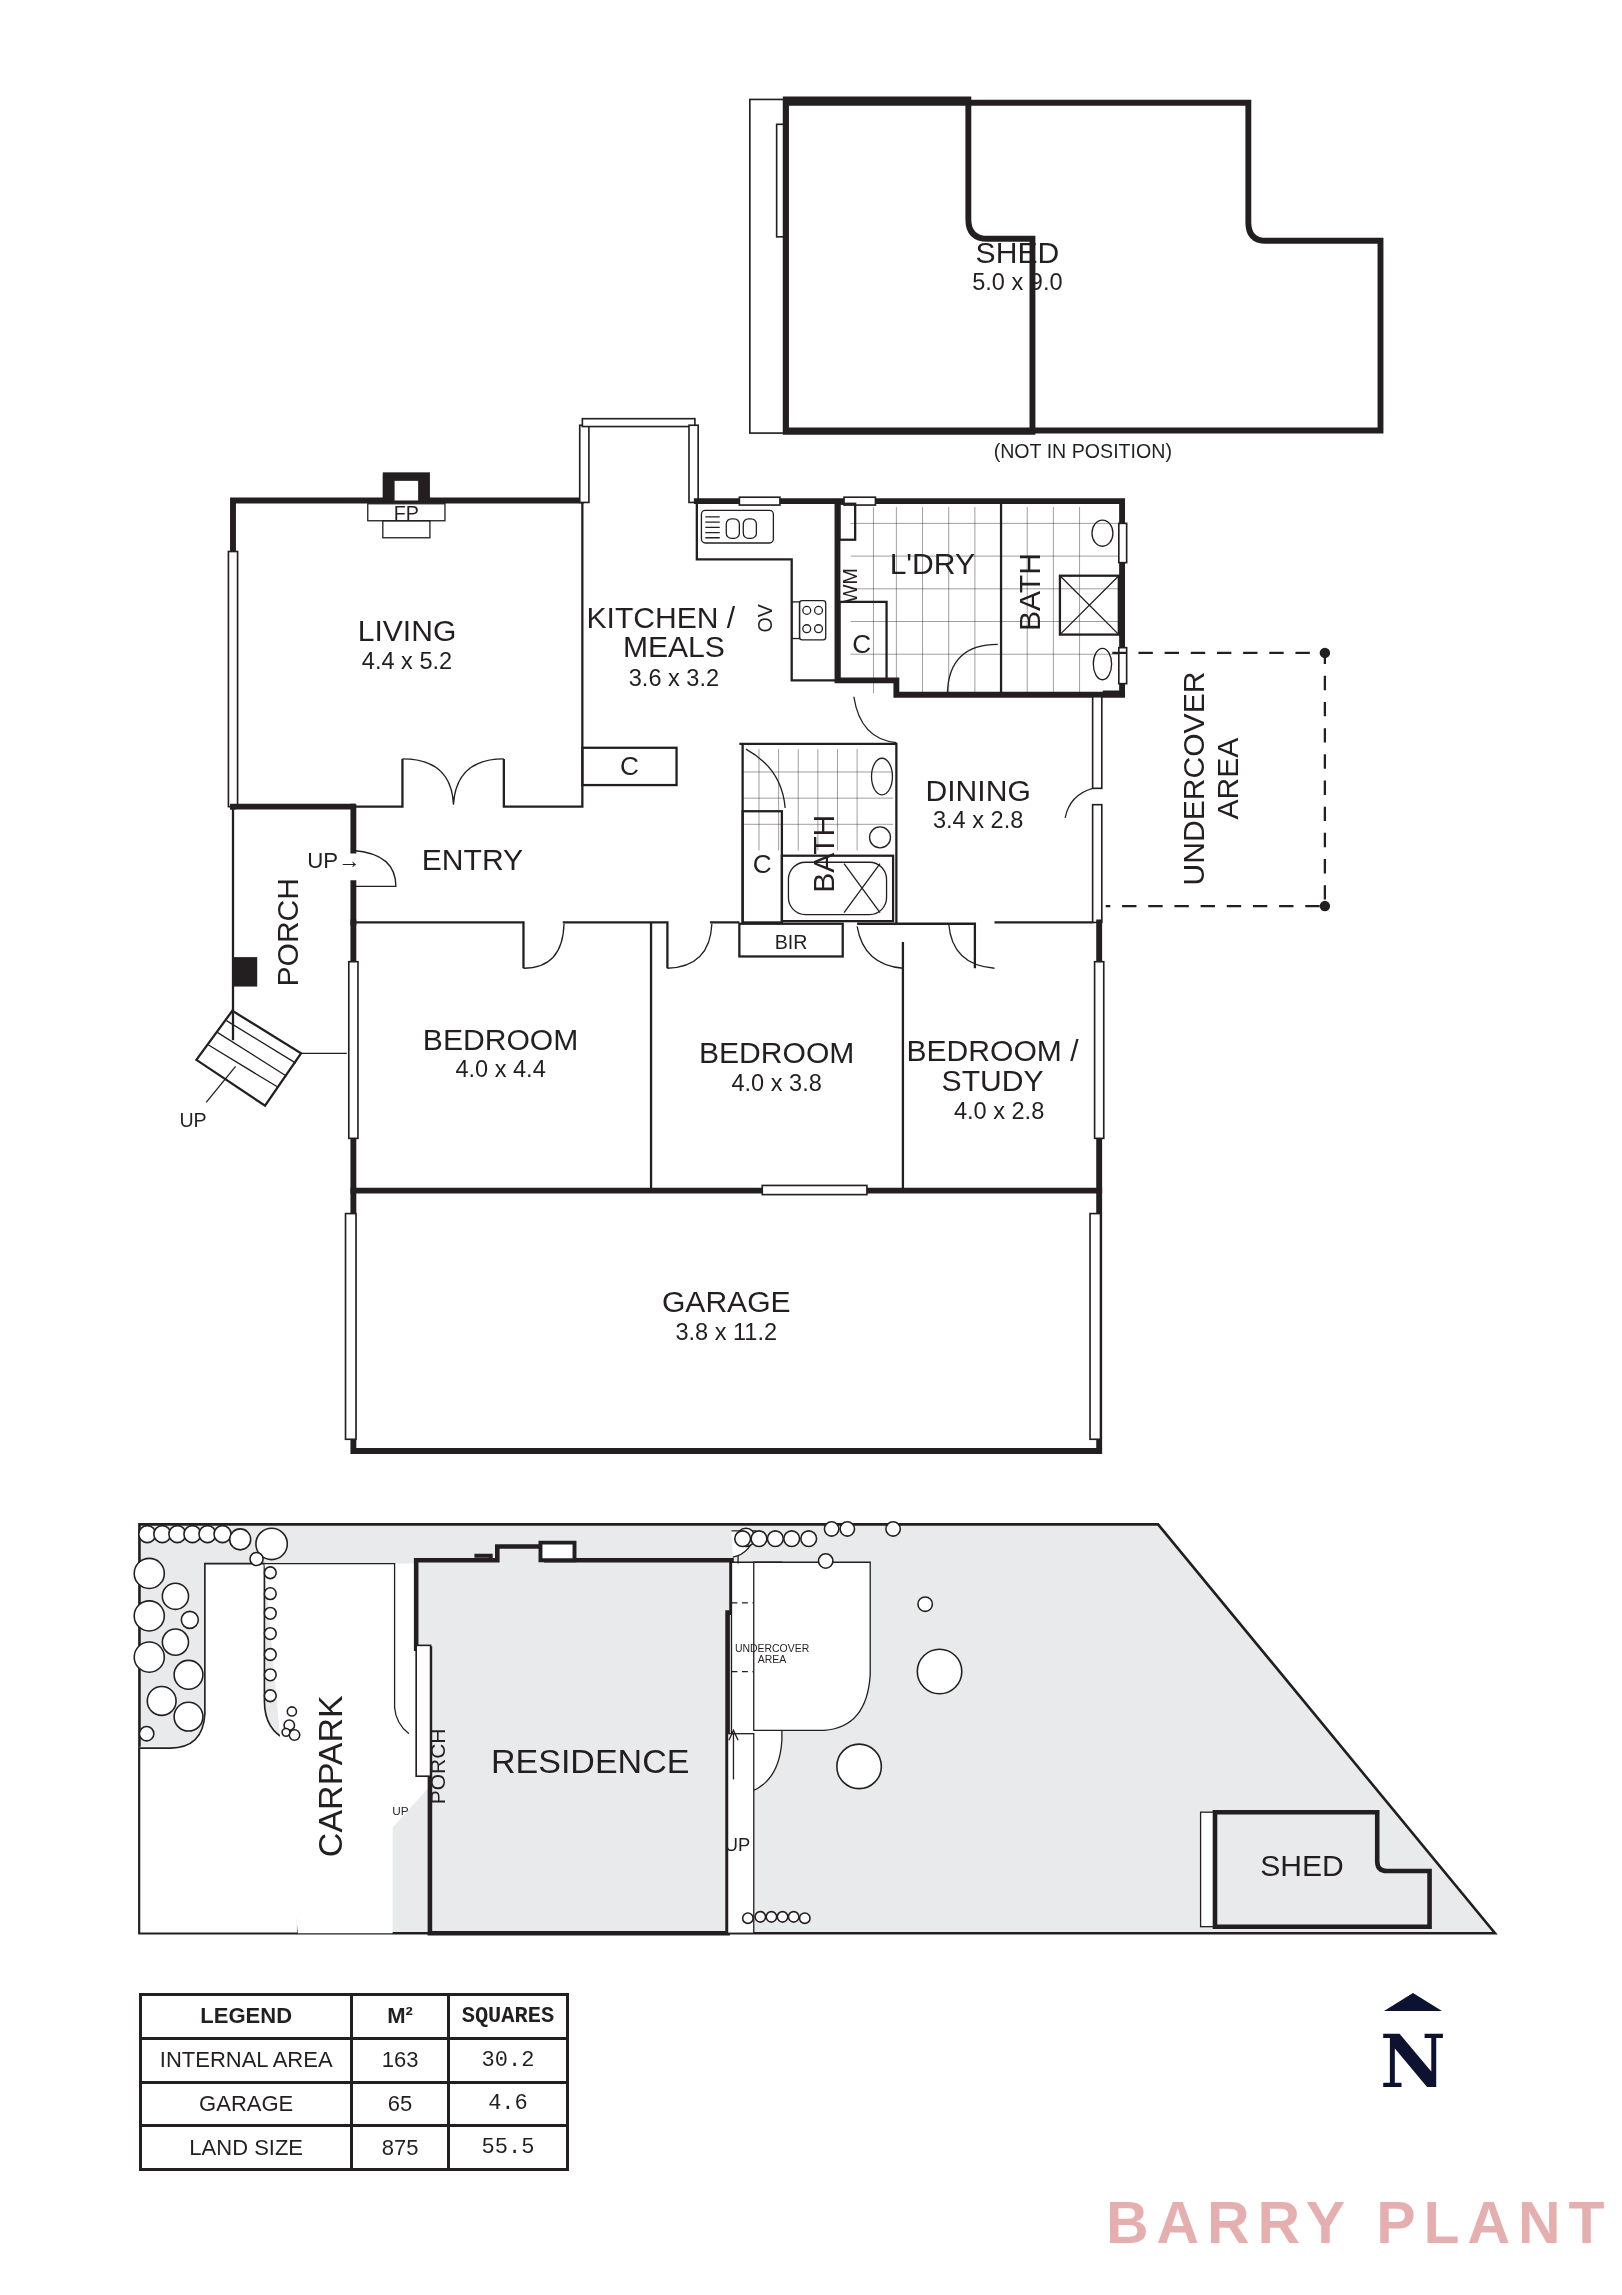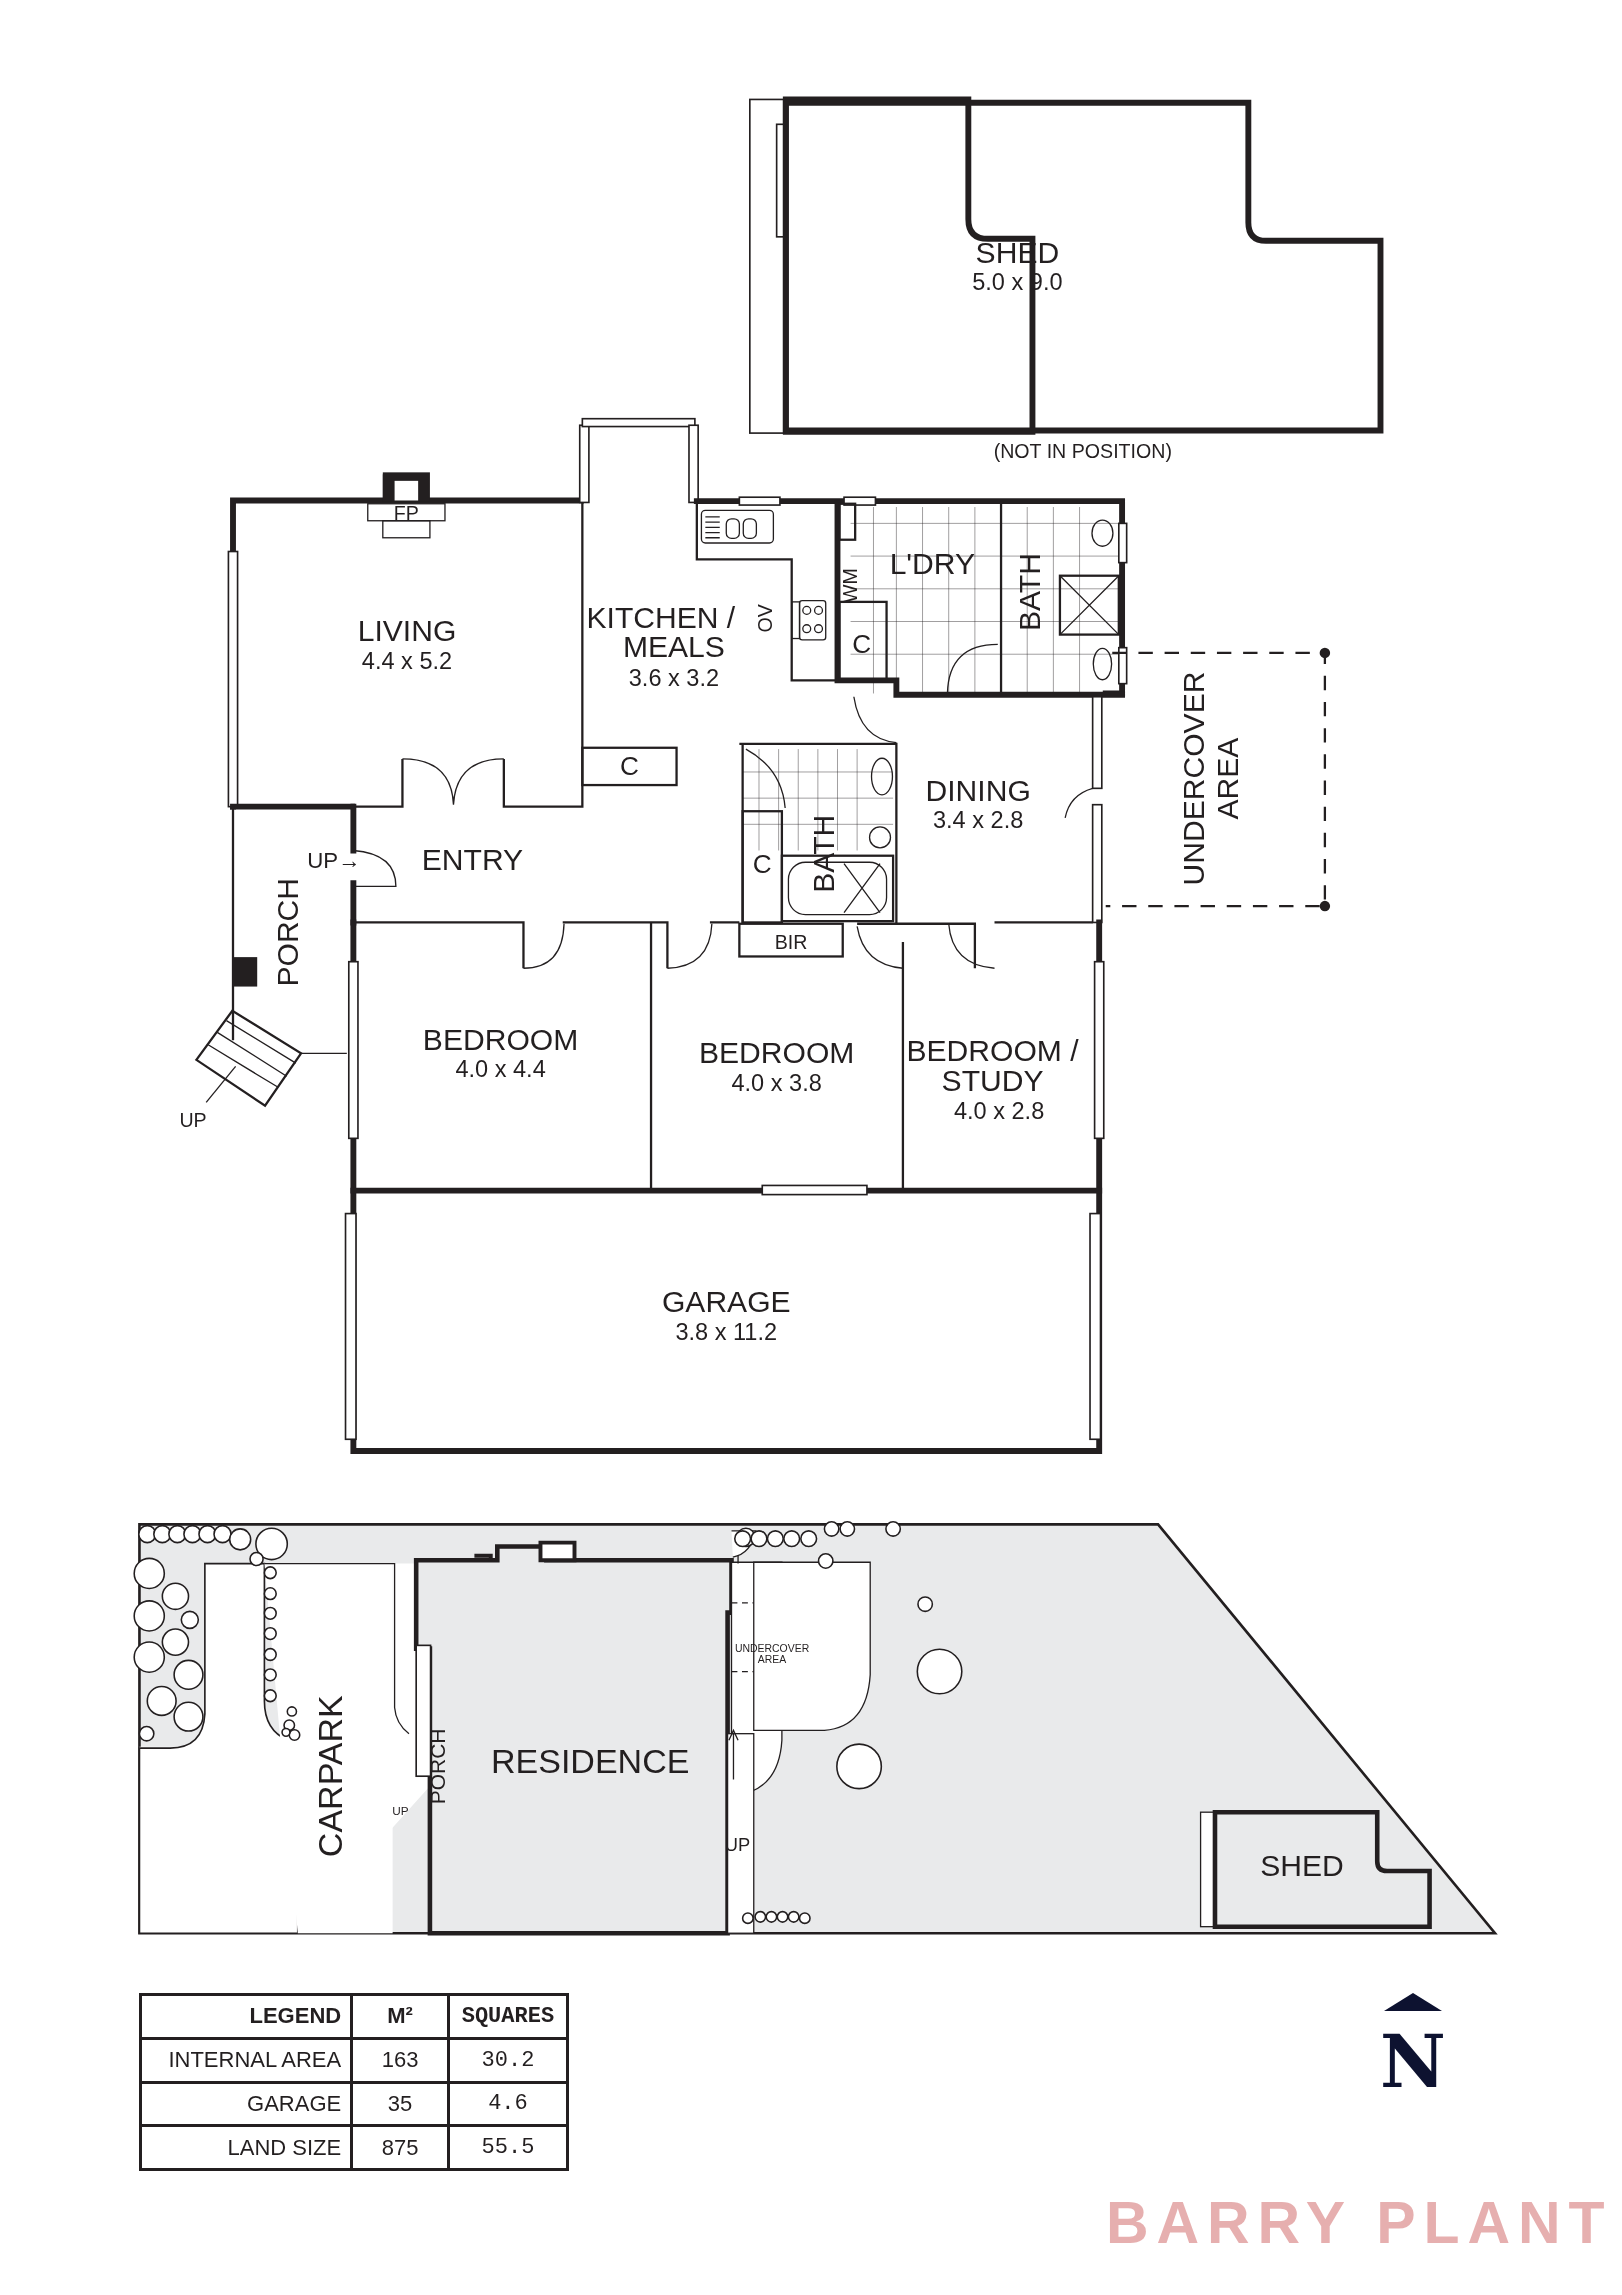--- a/index.html
+++ b/index.html
@@ -15,21 +15,21 @@
   .room { font-size:46px; text-anchor:middle; fill:#231f20; }
   .dim { font-size:36px; text-anchor:middle; fill:#231f20; }
   .small { font-size:30px; text-anchor:middle; fill:#231f20; }
   .site-fill { fill:#e9eaeb; }
   .tree { fill:#fff; stroke:#231f20; stroke-width:2.4; }
 
   #legend { position:absolute; left:139px; top:1993px; border-collapse:collapse;
             font-size:22px; }
   #legend td, #legend th { border:3.3px solid #231f20; padding:3.9px 9.2px; height:33px; }
   #legend th { font-weight:bold; text-align:center; }
-  #legend th:first-child, #legend td:first-child { text-align:right; width:190px; }
+  #legend th:first-child, #legend td:first-child { text-align:center; width:190px; }
   #legend td { text-align:center; }
   #legend th:nth-child(2), #legend td:nth-child(2) { width:75px; }
   #legend th:nth-child(3), #legend td:nth-child(3) { width:98px;font-family:Liberation Mono, monospace; }
 
   #north { position:absolute; left:1377px; top:1993px; width:79px; height:98px; }
   #north .arrow { position:absolute; left:6.5px; top:0; width:0; height:0;
                   border-left:29.4px solid transparent; border-right:29.4px solid transparent;
                   border-bottom:18.3px solid #0d1230; }
   #north .letter { position:absolute; left:0; top:33px; width:72px; text-align:center;
                    font-family:"DejaVu Serif", serif; font-weight:bold; font-size:72px; color:#0d1230; line-height:1; }
@@ -292,21 +292,21 @@
     <th>M²</th>
     <th>SQUARES</th>
   </tr>
   <tr>
     <td>INTERNAL AREA</td>
     <td>163</td>
     <td>30.2</td>
   </tr>
   <tr>
     <td>GARAGE</td>
-    <td>35</td>
+    <td>65</td>
     <td>4.6</td>
   </tr>
   <tr>
     <td>LAND SIZE</td>
     <td>875</td>
     <td>55.5</td>
   </tr>
 </tbody>
   </table>
 

